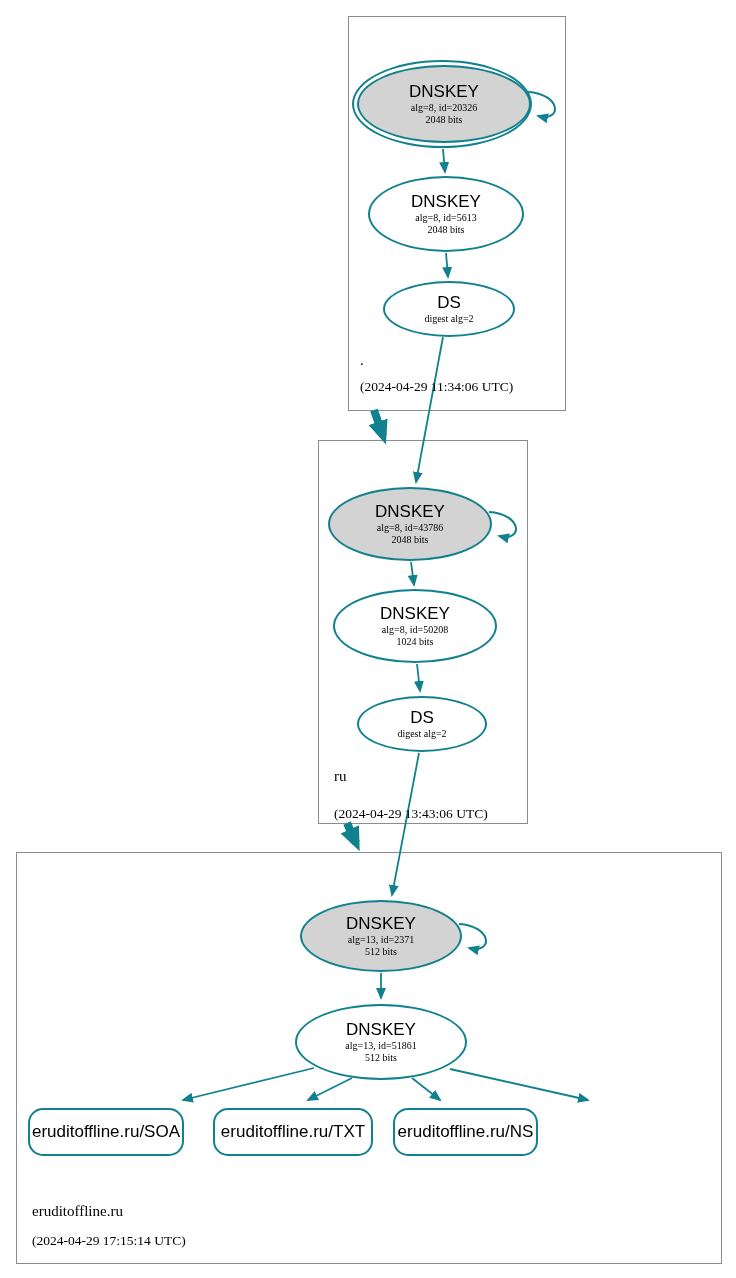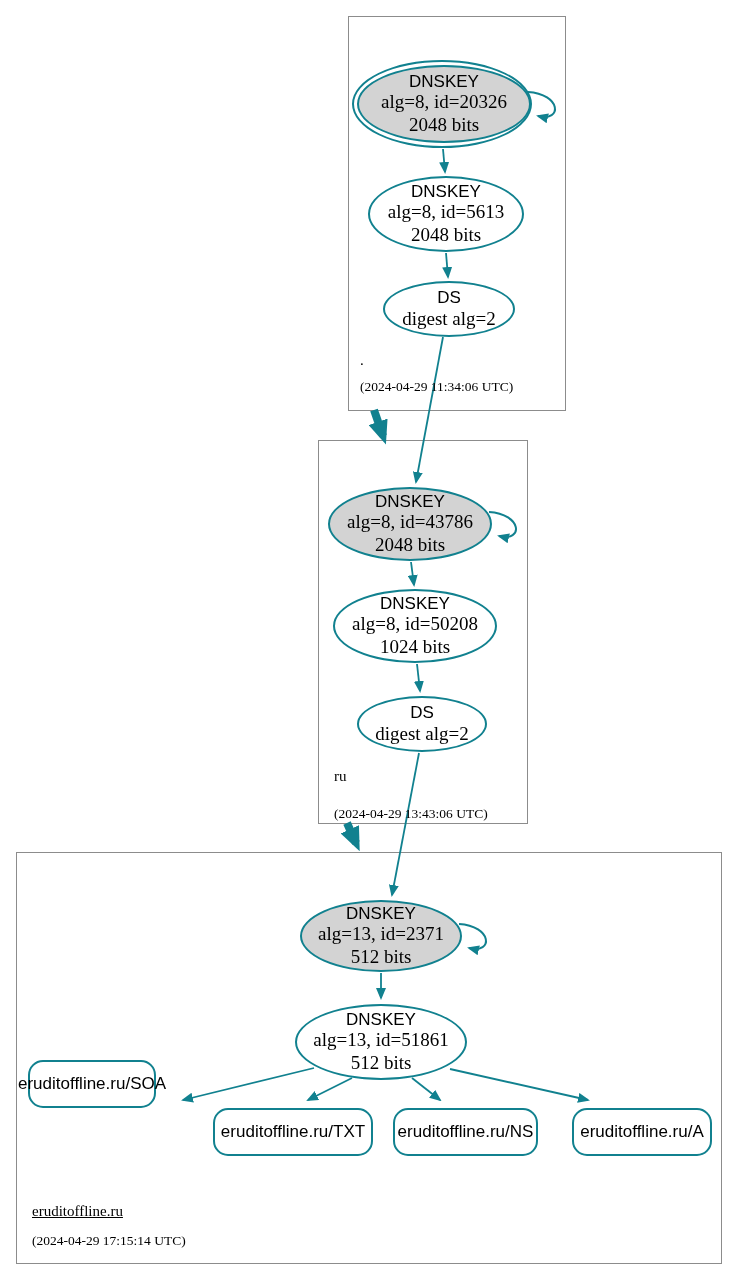--- a/index.html
+++ b/index.html
@@ -14,21 +14,21 @@
 
   
   .node{position:absolute;box-sizing:border-box;z-index:3;display:flex;flex-direction:column;
         justify-content:center;text-align:center;border-radius:50%;}
   .ellipse{border:2.4px solid #11818f;background:#ffffff;}
   .gray{background:#d3d3d3;}
   .double{border:2.4px solid #11818f;background:#ffffff;padding:3px;display:flex;}
   .double-inner{flex:1;width:100%;border:2.4px solid #11818f;border-radius:50%;background:#d3d3d3;
         display:flex;flex-direction:column;align-items:center;justify-content:center;text-align:center;}
   .nt{font-family:"Liberation Sans",sans-serif;font-size:17px;line-height:1.15;}
-  .nd{font-family:"Liberation Serif",serif;font-size:19px;line-height:1.18;}
+  .nd{font-family:"Liberation Serif",serif;font-size:10px;line-height:1.18;}
 
   .rrset{position:absolute;box-sizing:border-box;height:48px;border:2.4px solid #11818f;border-radius:15px;
         background:#ffffff;z-index:3;display:flex;align-items:center;justify-content:center;
         font-family:"Liberation Sans",sans-serif;font-size:17px;}
 
   .zlabel{position:absolute;z-index:2;font-family:"Liberation Serif",serif;font-size:15px;}
   .zts{position:absolute;z-index:2;font-family:"Liberation Serif",serif;font-size:13.5px;}
 </style>
 </head>
 <body>
@@ -118,29 +118,26 @@
     <div class="nd">alg=13, id=2371</div>
     <div class="nd">512 bits</div>
   </div>
 
   <div class="node ellipse" style="left:295px;top:1004px;width:172px;height:76px;">
     <div class="nt">DNSKEY</div>
     <div class="nd">alg=13, id=51861</div>
     <div class="nd">512 bits</div>
   </div>
 
-  <div class="rrset" style="left:28px;top:1060px;width:128px;text-align:right;">
+  <div class="rrset" style="left:28px;top:1108px;width:156px;text-align:right;">
     <span>eruditoffline.ru/SOA</span>
   </div>
   <div class="rrset" style="left:213px;top:1108px;width:160px;">
     <span>eruditoffline.ru/TXT</span>
   </div>
   <div class="rrset" style="left:393px;top:1108px;width:145px;">
     <span>eruditoffline.ru/NS</span>
   </div>
-  <div class="rrset" style="left:572px;top:1108px;width:140px;">
-    <span>eruditoffline.ru/A</span>
-  </div>
 
-  <div class="zlabel" style="left:32px;top:1203px;text-decoration:underline;">eruditoffline.ru</div>
+  <div class="zlabel" style="left:32px;top:1203px;">eruditoffline.ru</div>
   <div class="zts" style="left:32px;top:1233px;">(2024-04-29 17:15:14 UTC)</div>
 
 </div>
 
 </body></html>

